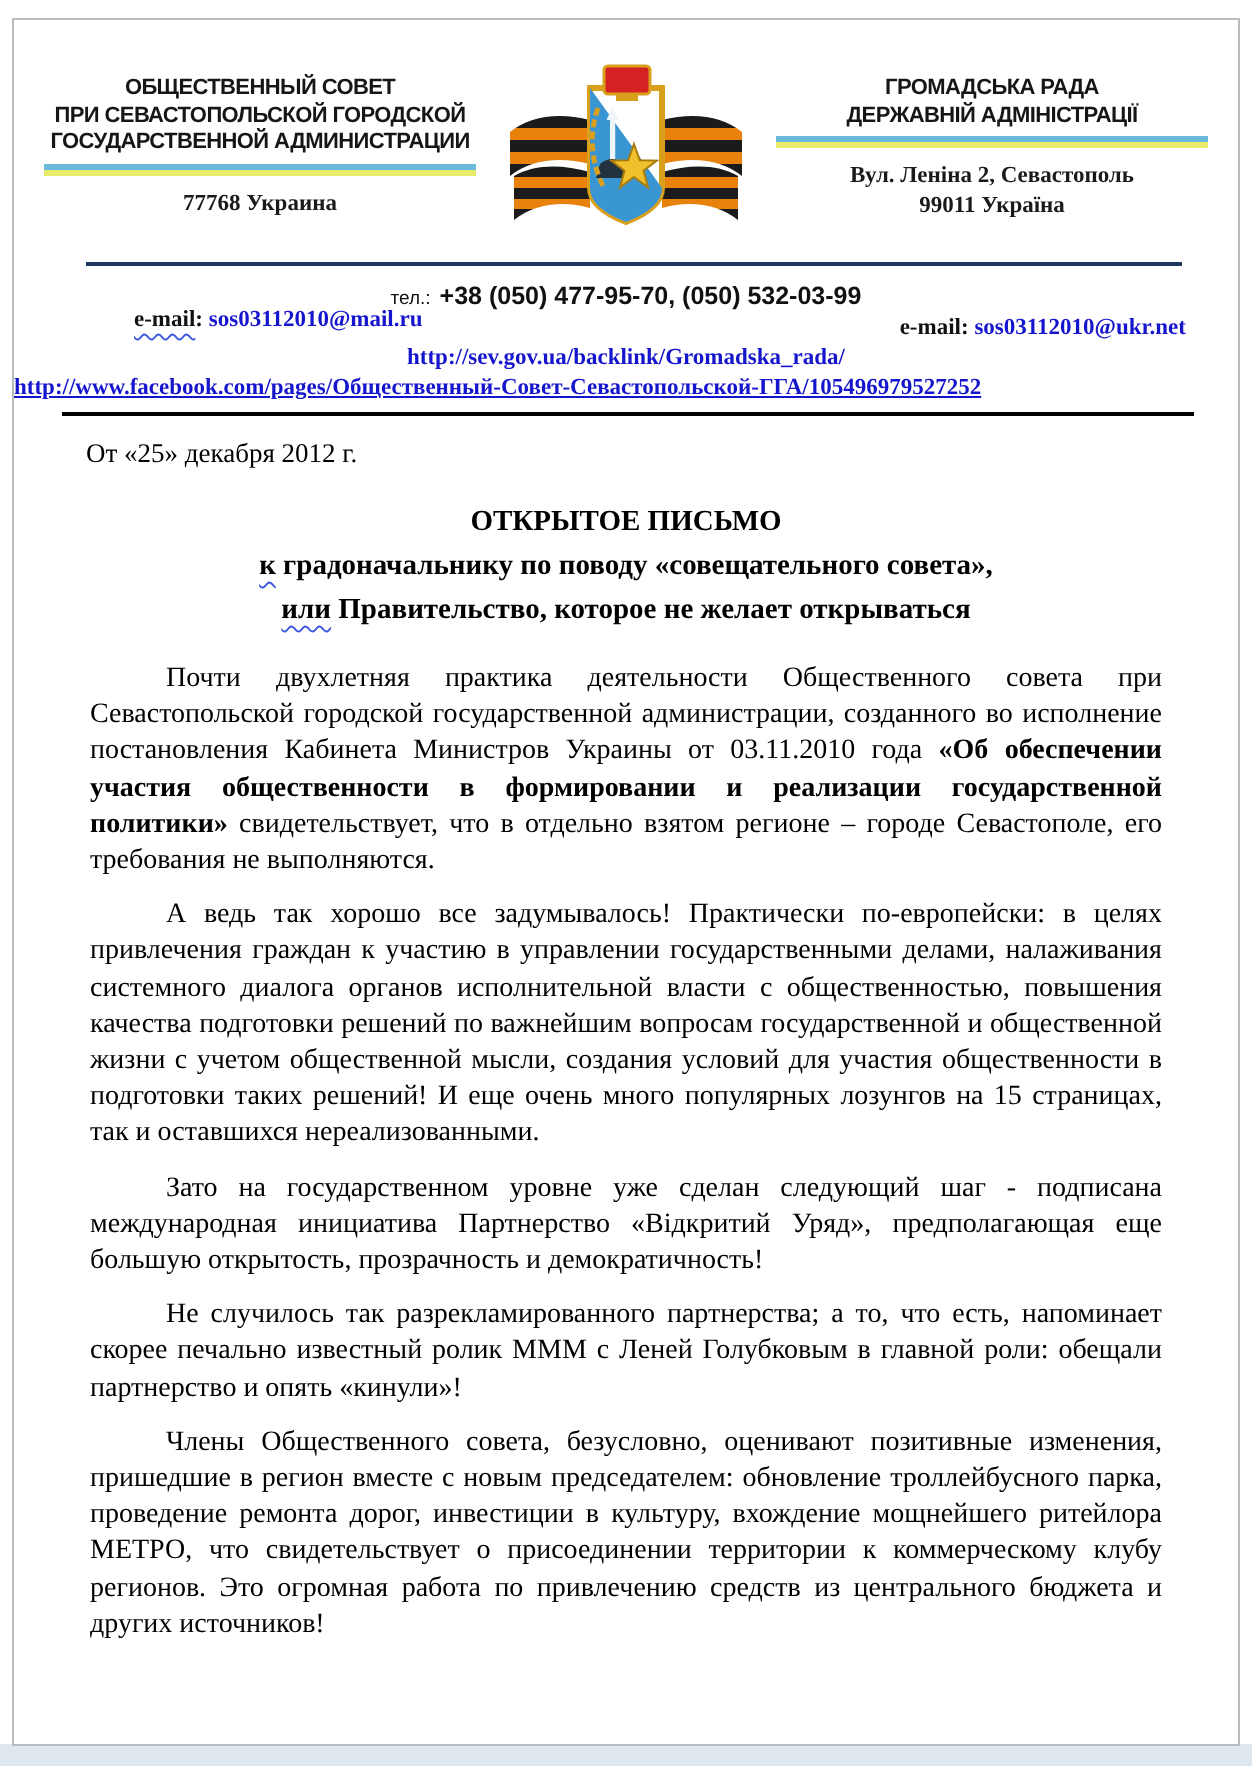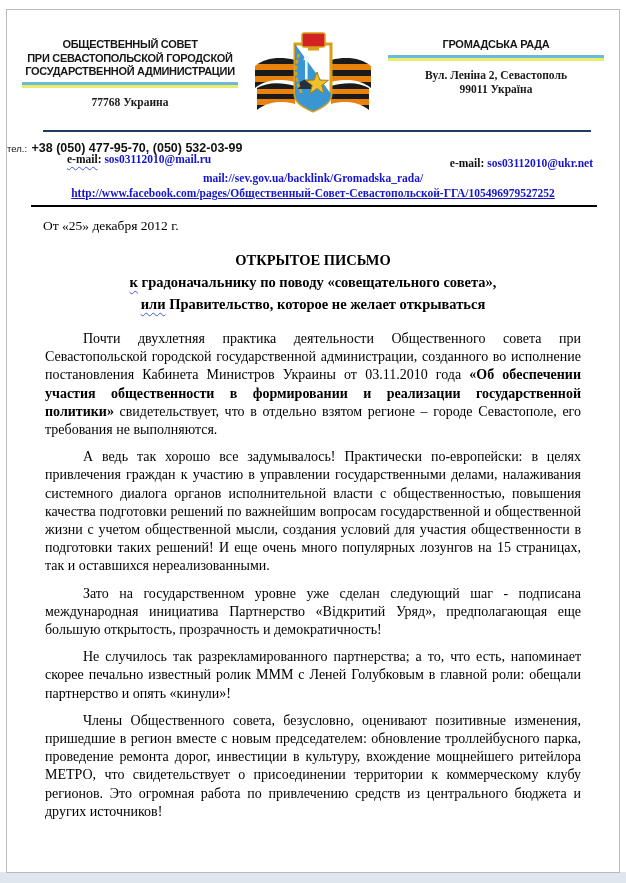--- a/index.html
+++ b/index.html
@@ -27,28 +27,28 @@
     letter-spacing:-0.3px;color:#161616;
   }
   .flag-stripe{width:88%;margin:3px auto 7px auto;}
   .flag-stripe .blue{height:3px;background:#6db9d9;}
   .flag-stripe .yellow{height:3px;background:#e9ec6b;}
   .org-address{font-weight:700;font-size:11.5px;line-height:14.5px;color:#1a1a1a;}
   .emblem-wrap{width:120px;flex:0 0 120px;margin-top:2px;}
   .header-rule{border-top:2px solid #1f3a60;margin:0 28px 0 36px;}
   
   .contact-grid{position:relative;height:46px;margin-top:4px;}
-  .phone-line{position:absolute;top:2px;width:100%;text-align:left;
+  .phone-line{position:absolute;top:2px;width:100%;text-align:center;
     font-family:"Liberation Sans",sans-serif;}
   .tel-label{font-size:9.5px;font-weight:400;color:#111;}
   .phone-num{font-size:12.5px;font-weight:700;color:#111;}
   .email-left{position:absolute;left:60px;top:17px;font-size:11.5px;font-weight:700;}
   .email-right{position:absolute;right:26px;top:21px;font-size:11.5px;font-weight:700;}
   .site-line{position:absolute;top:32px;width:100%;text-align:center;}
-  .fb-line{text-align:center;margin-top:1px;}
+  .fb-line{margin-top:1px;}
   .link{color:#1515cd;font-weight:700;font-size:11.5px;text-decoration:none;cursor:pointer;}
   .link.u{text-decoration:underline;}
   .email-label{color:#111;}
   .wavy{text-decoration:underline wavy #3b57e0;text-decoration-thickness:1px;text-underline-offset:3px;}
   .black-rule{border-top:2px solid #000;margin:4px 22px 0 24px;}
   
   .date-line{margin:11px 0 0 36px;font-size:13.5px;}
   .title-block{margin-top:15px;text-align:center;font-weight:700;font-size:14.5px;line-height:22px;}
   
   .body-text{margin:15px 38px 0 38px;font-size:14px;line-height:18.2px;text-align:justify;}
@@ -109,20 +109,21 @@
         <polygon points="64,40 66.9,48.1 75.4,48.3 68.8,53.3 71,61.7 64,56.5 57,61.7 59.2,53.3 52.6,48.3 61.1,48.1" fill="#f0c12c" stroke="#a77d10" stroke-width="1"></polygon>
 
         <rect x="49" y="1" width="23" height="14" rx="2" fill="#d42222" stroke="#d8a01d" stroke-width="1.5"></rect>
         <rect x="55" y="15" width="11" height="3.5" fill="#d8a01d"></rect>
       </svg>
     </div>
 
     <div class="org-col">
       <div class="org-name">
         <div>ГРОМАДСЬКА РАДА</div>
+        <div>ДЕРЖАВНІЙ АДМІНІСТРАЦІЇ</div>
       </div>
       <div class="flag-stripe">
         <div class="blue"></div>
           <div class="yellow"></div>
       </div>
       <div class="org-address">
         <div>Вул. Леніна 2, Севастополь</div>
         <div>99011 Україна</div>
       </div>
     </div>
@@ -136,21 +137,21 @@
       <span class="phone-num">+38 (050) 477-95-70, (050) 532-03-99</span>
     </div>
     <div class="email-left">
       <span class="email-label wavy">e-mail</span><span class="email-label">: </span><a class="link">sos03112010@mail.ru</a>
     </div>
     <div class="email-right">
       <span class="email-label">e-mail:</span>
       <a class="link">sos03112010@ukr.net</a>
     </div>
     <div class="site-line">
-      <a class="link">mail://sev.gov.ua/backlink/Gromadska_rada/</a>
+      <a class="link">http://sev.gov.ua/backlink/Gromadska_rada/</a>
     </div>
   </div>
   <div class="fb-line">
     <a class="link u">http://www.facebook.com/pages/Общественный-Совет-Севастопольской-ГГА/105496979527252</a>
   </div>
 
   <div class="black-rule"></div>
 
   <div class="date-line">От «25» декабря 2012 г.</div>
 

